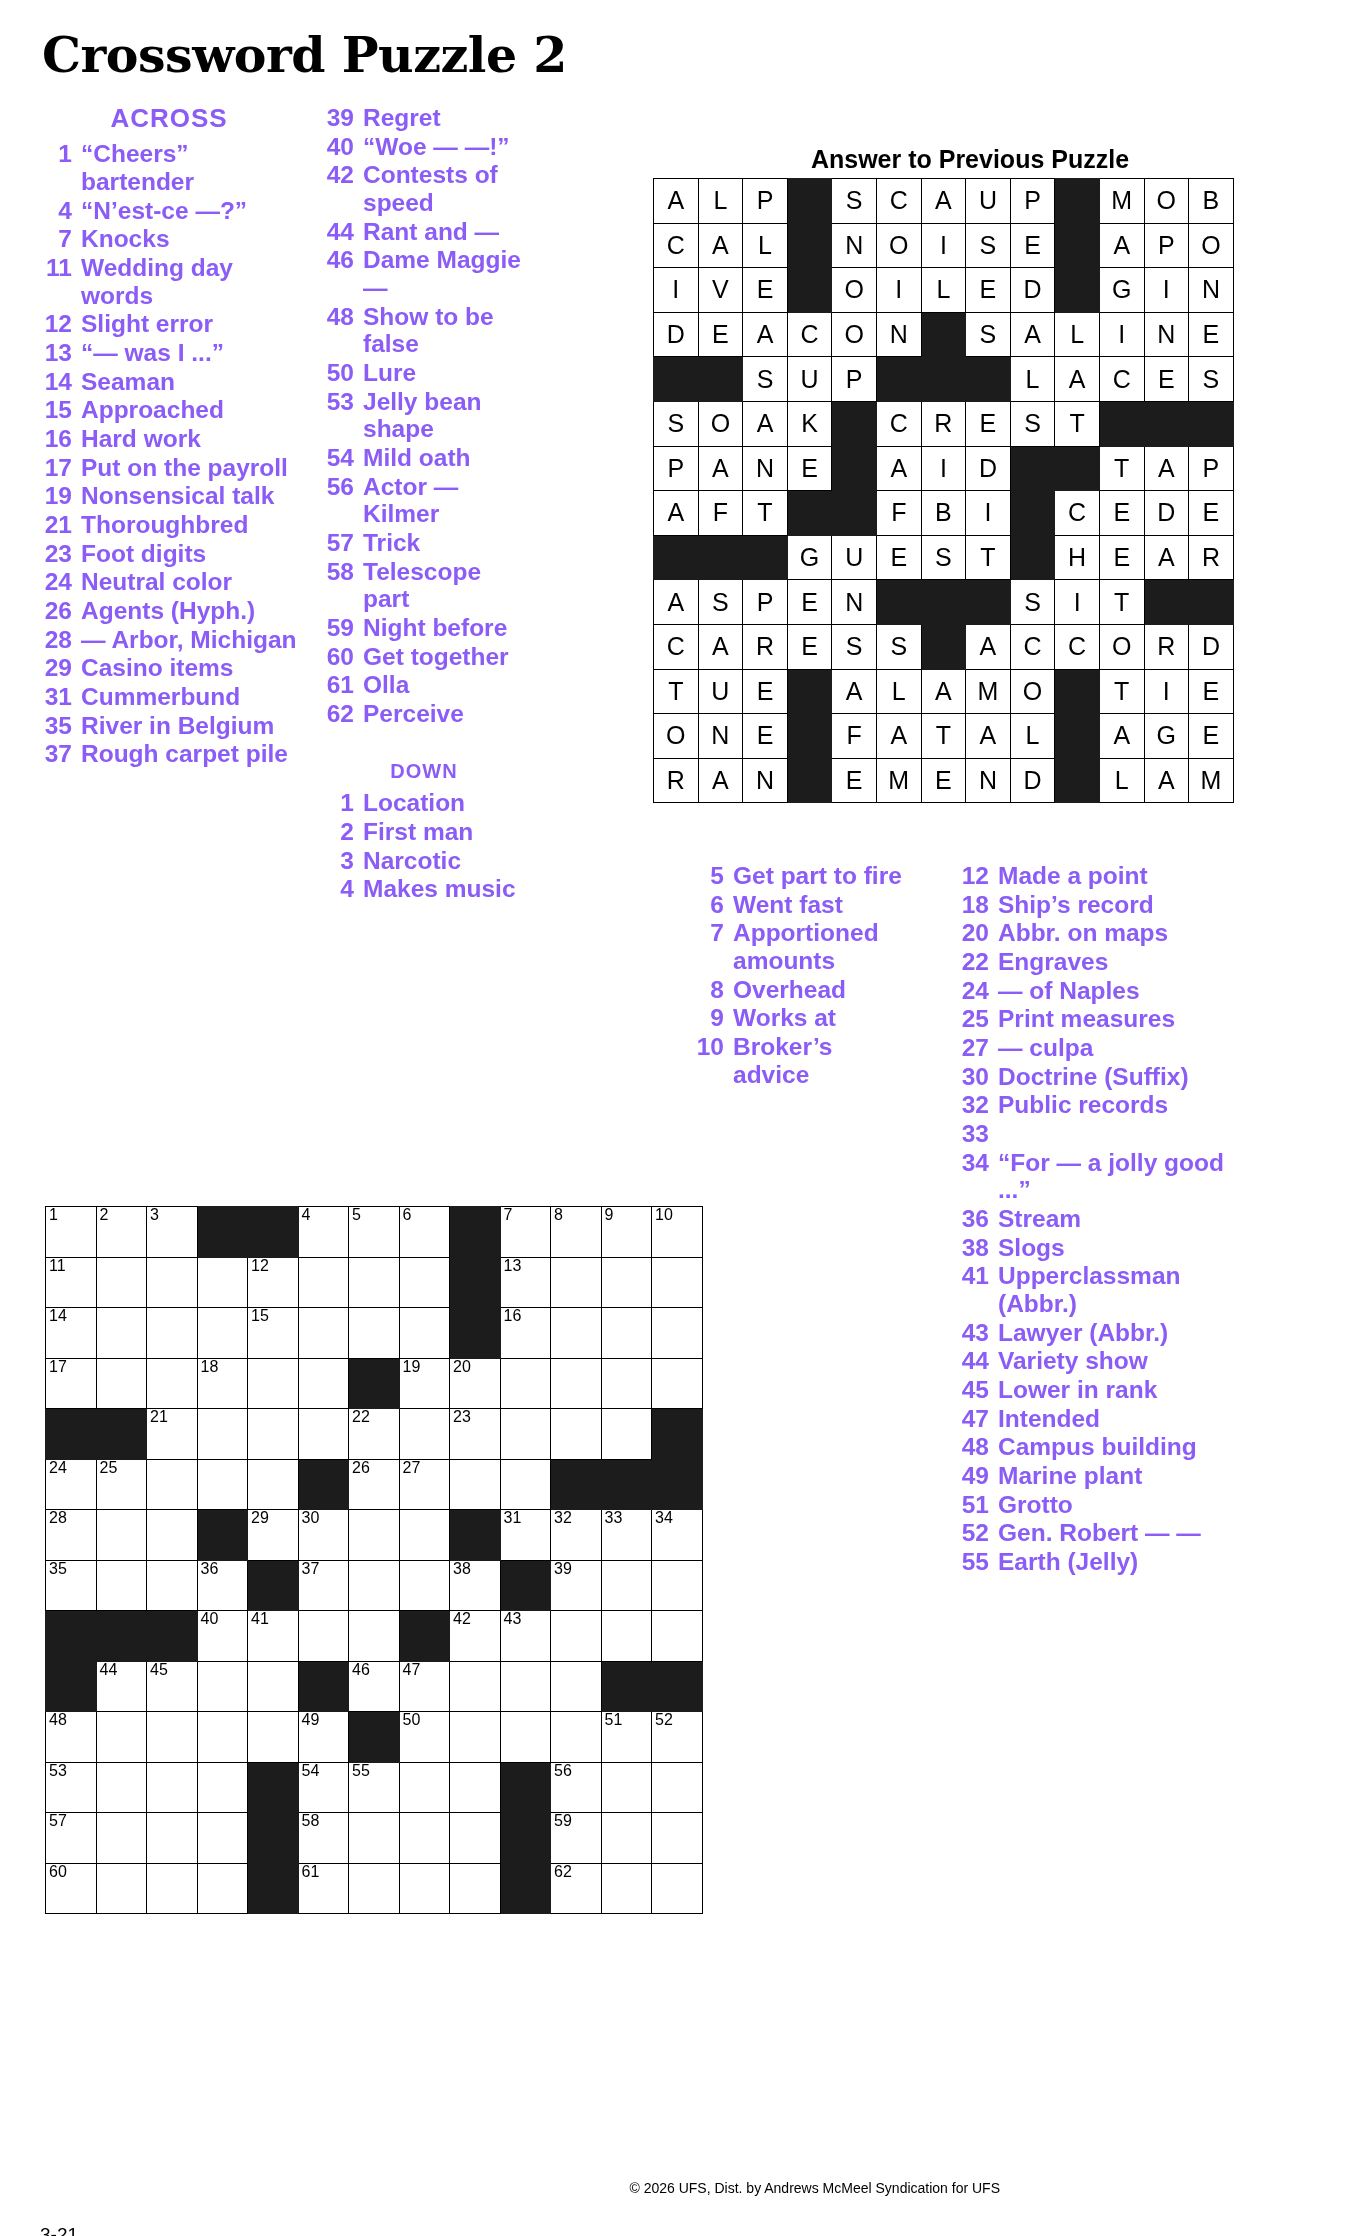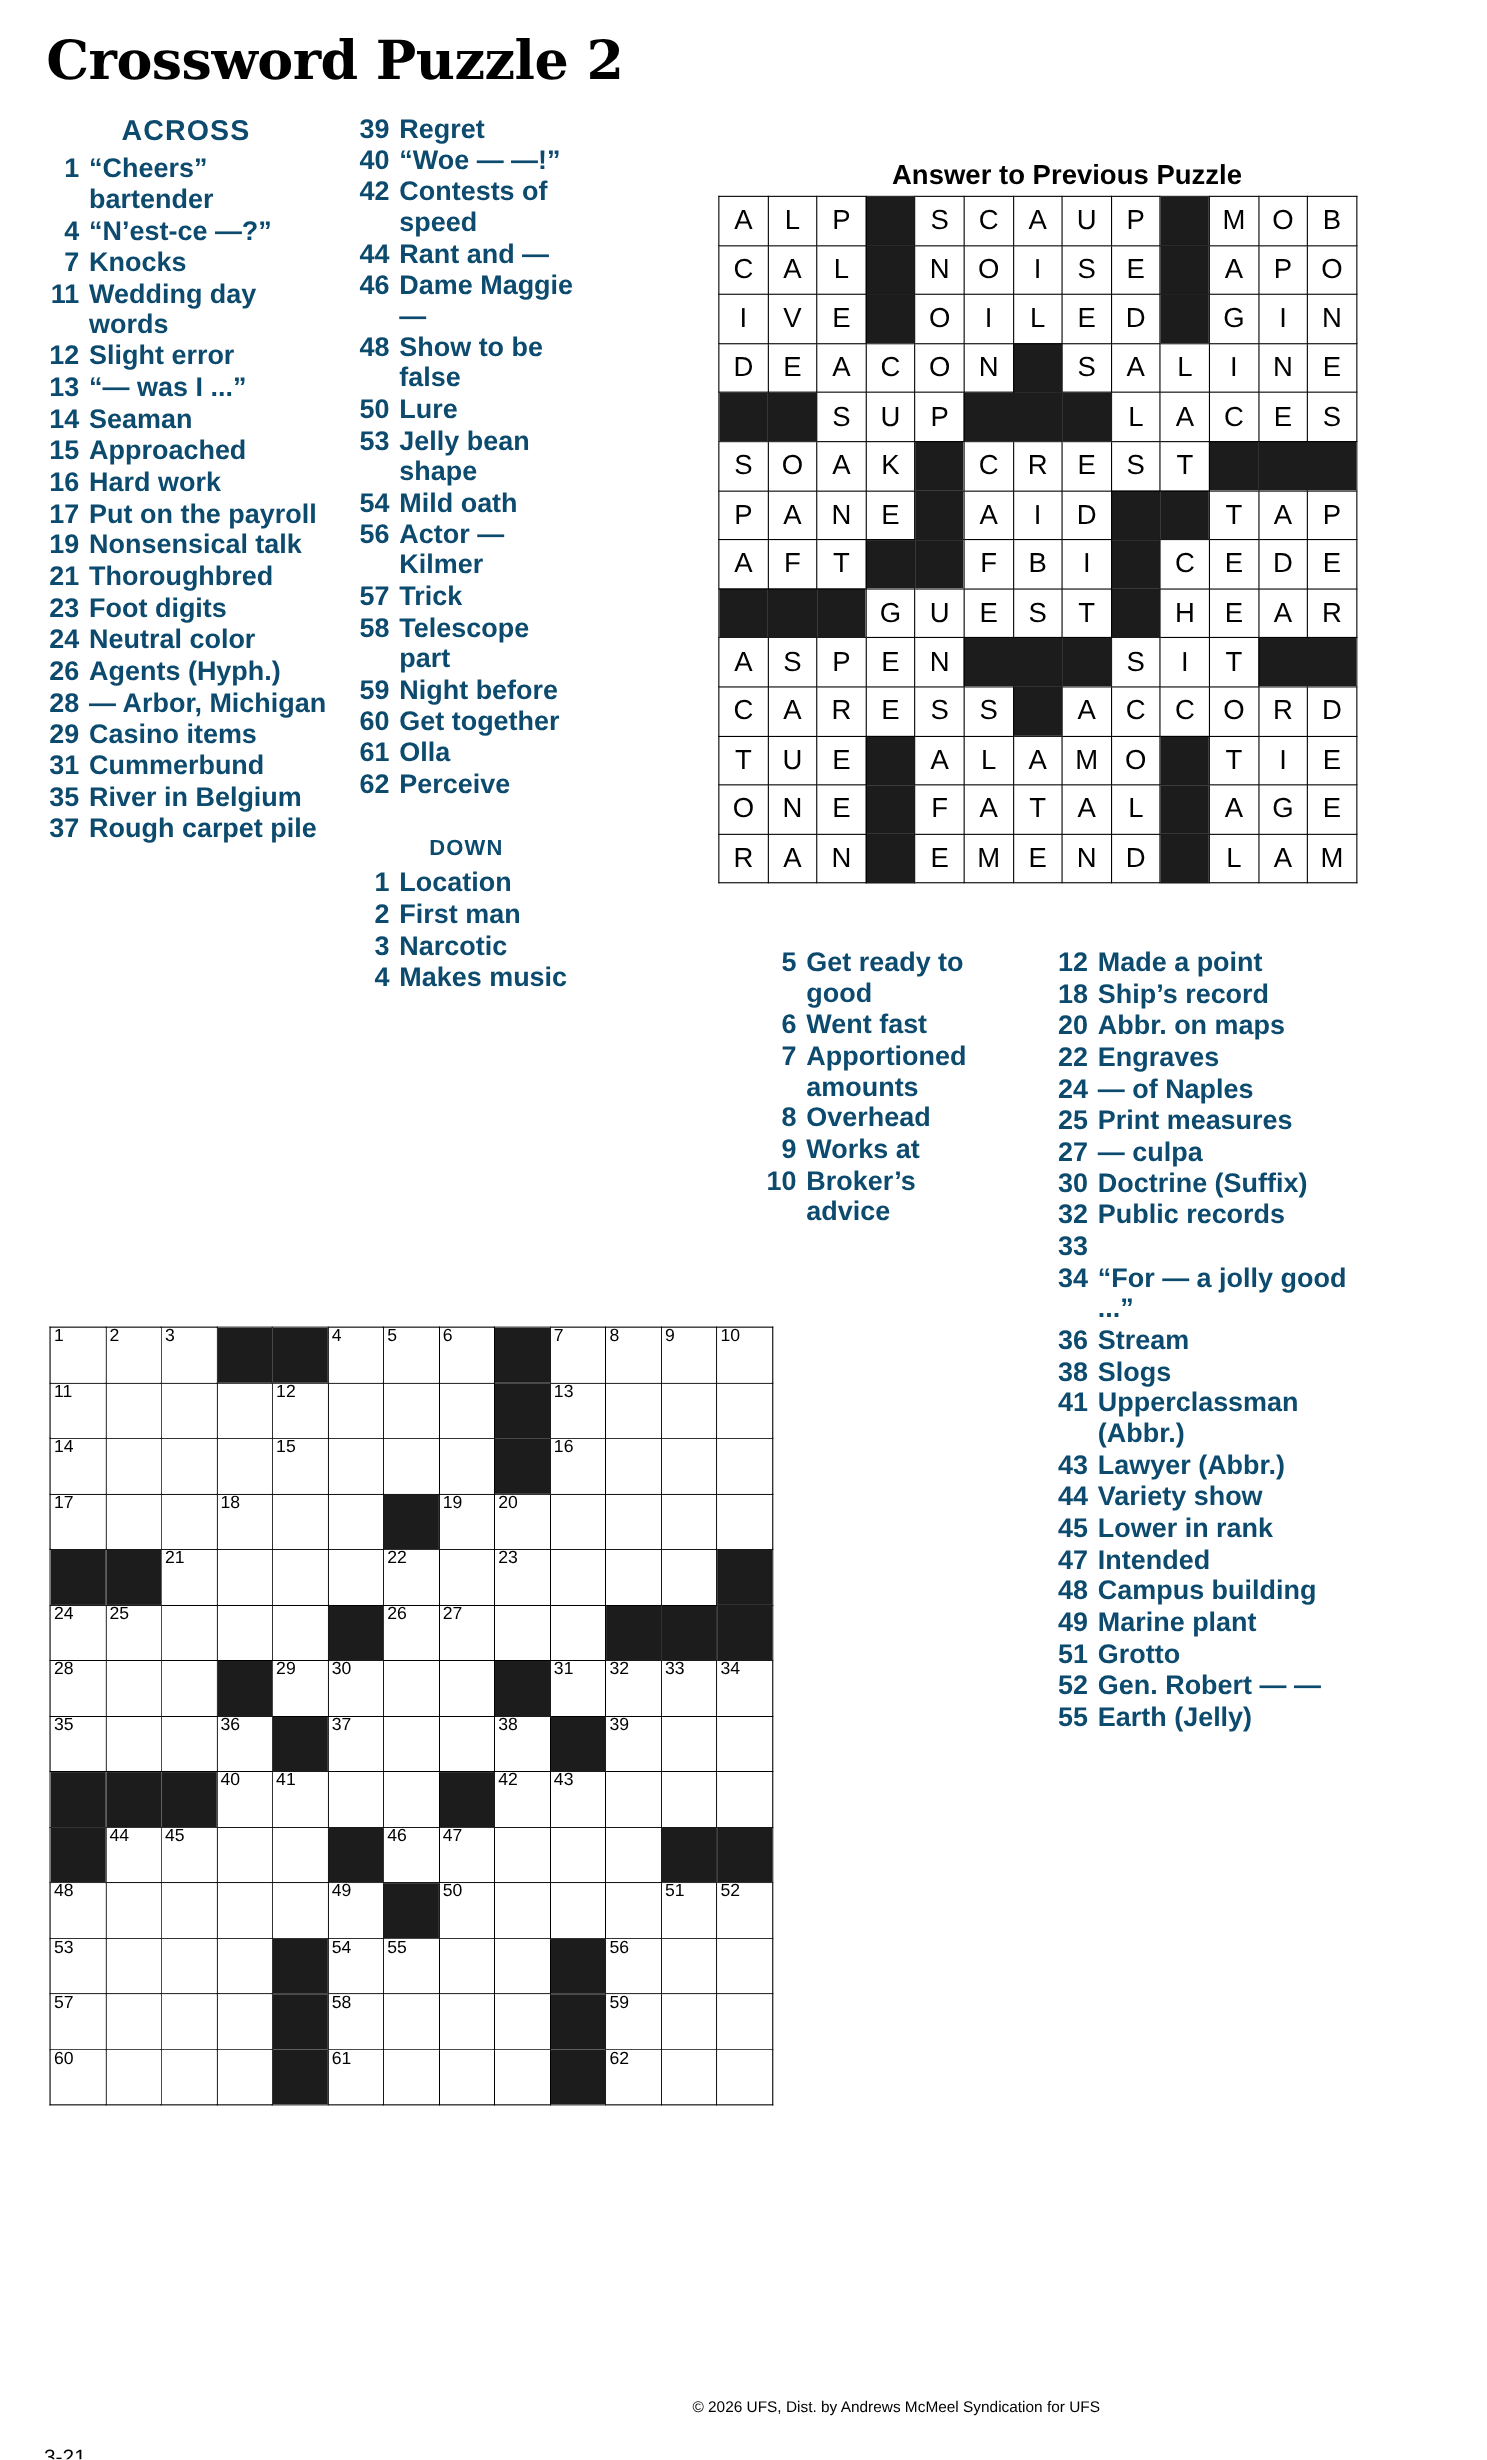--- a/index.html
+++ b/index.html
@@ -25,21 +25,21 @@
     font-size: 49px;
     letter-spacing: -0.5px;
     color: #000;
   }
   
   .cluecol {
     position: absolute;
     font-size: 24.5px;
     line-height: 1.13;
     font-weight: bold;
-    color: #0c4a6e;
+    color: #8b5cf6;
   }
   .colhead {
     text-align: center;
     font-weight: bold;
     font-size: 26px;
     letter-spacing: 1px;
     margin-bottom: 7px;
   }
   .clue {
     display: flex;
@@ -323,21 +323,21 @@
           <span class="n">4</span>
           <span class="t">Makes music</span>
         </div>
       </div>
   </div>
 
   <div class="cluecol" id="col3">
     <div id="down3-list">
         <div class="clue">
           <span class="n">5</span>
-          <span class="t">Get ready to good</span>
+          <span class="t">Get part to fire</span>
         </div>
         <div class="clue">
           <span class="n">6</span>
           <span class="t">Went fast</span>
         </div>
         <div class="clue">
           <span class="n">7</span>
           <span class="t">Apportioned amounts</span>
         </div>
         <div class="clue">

